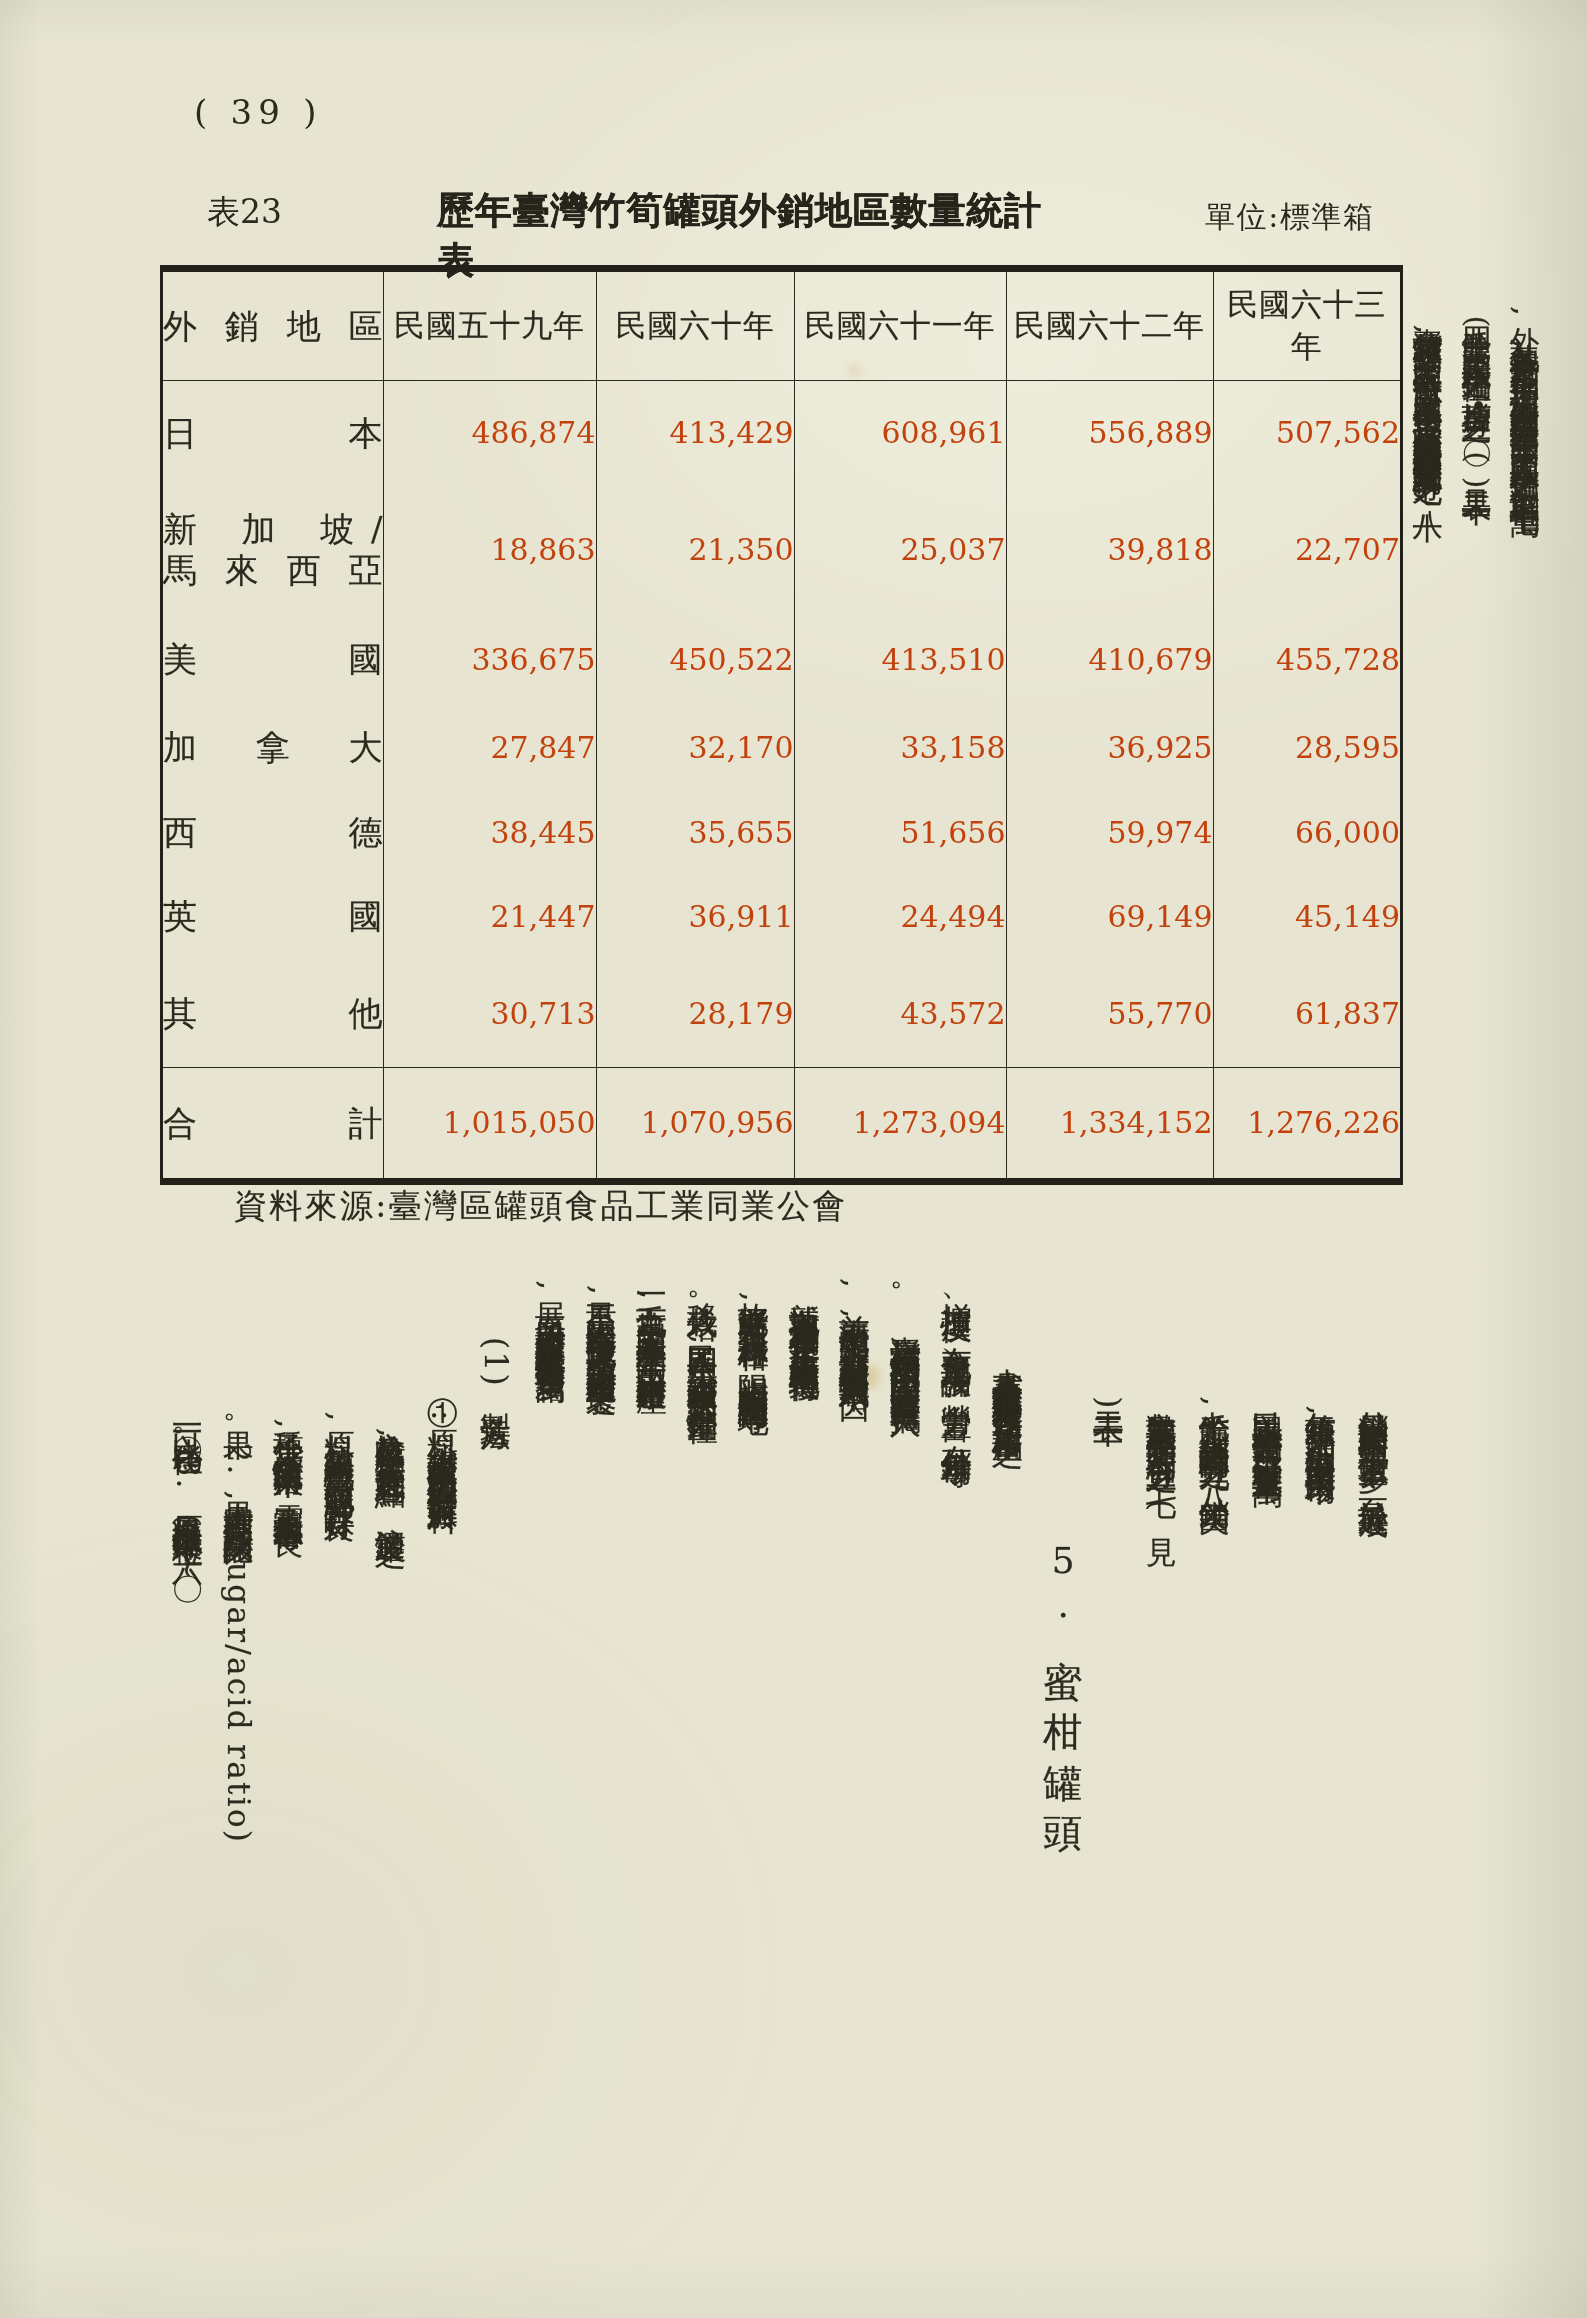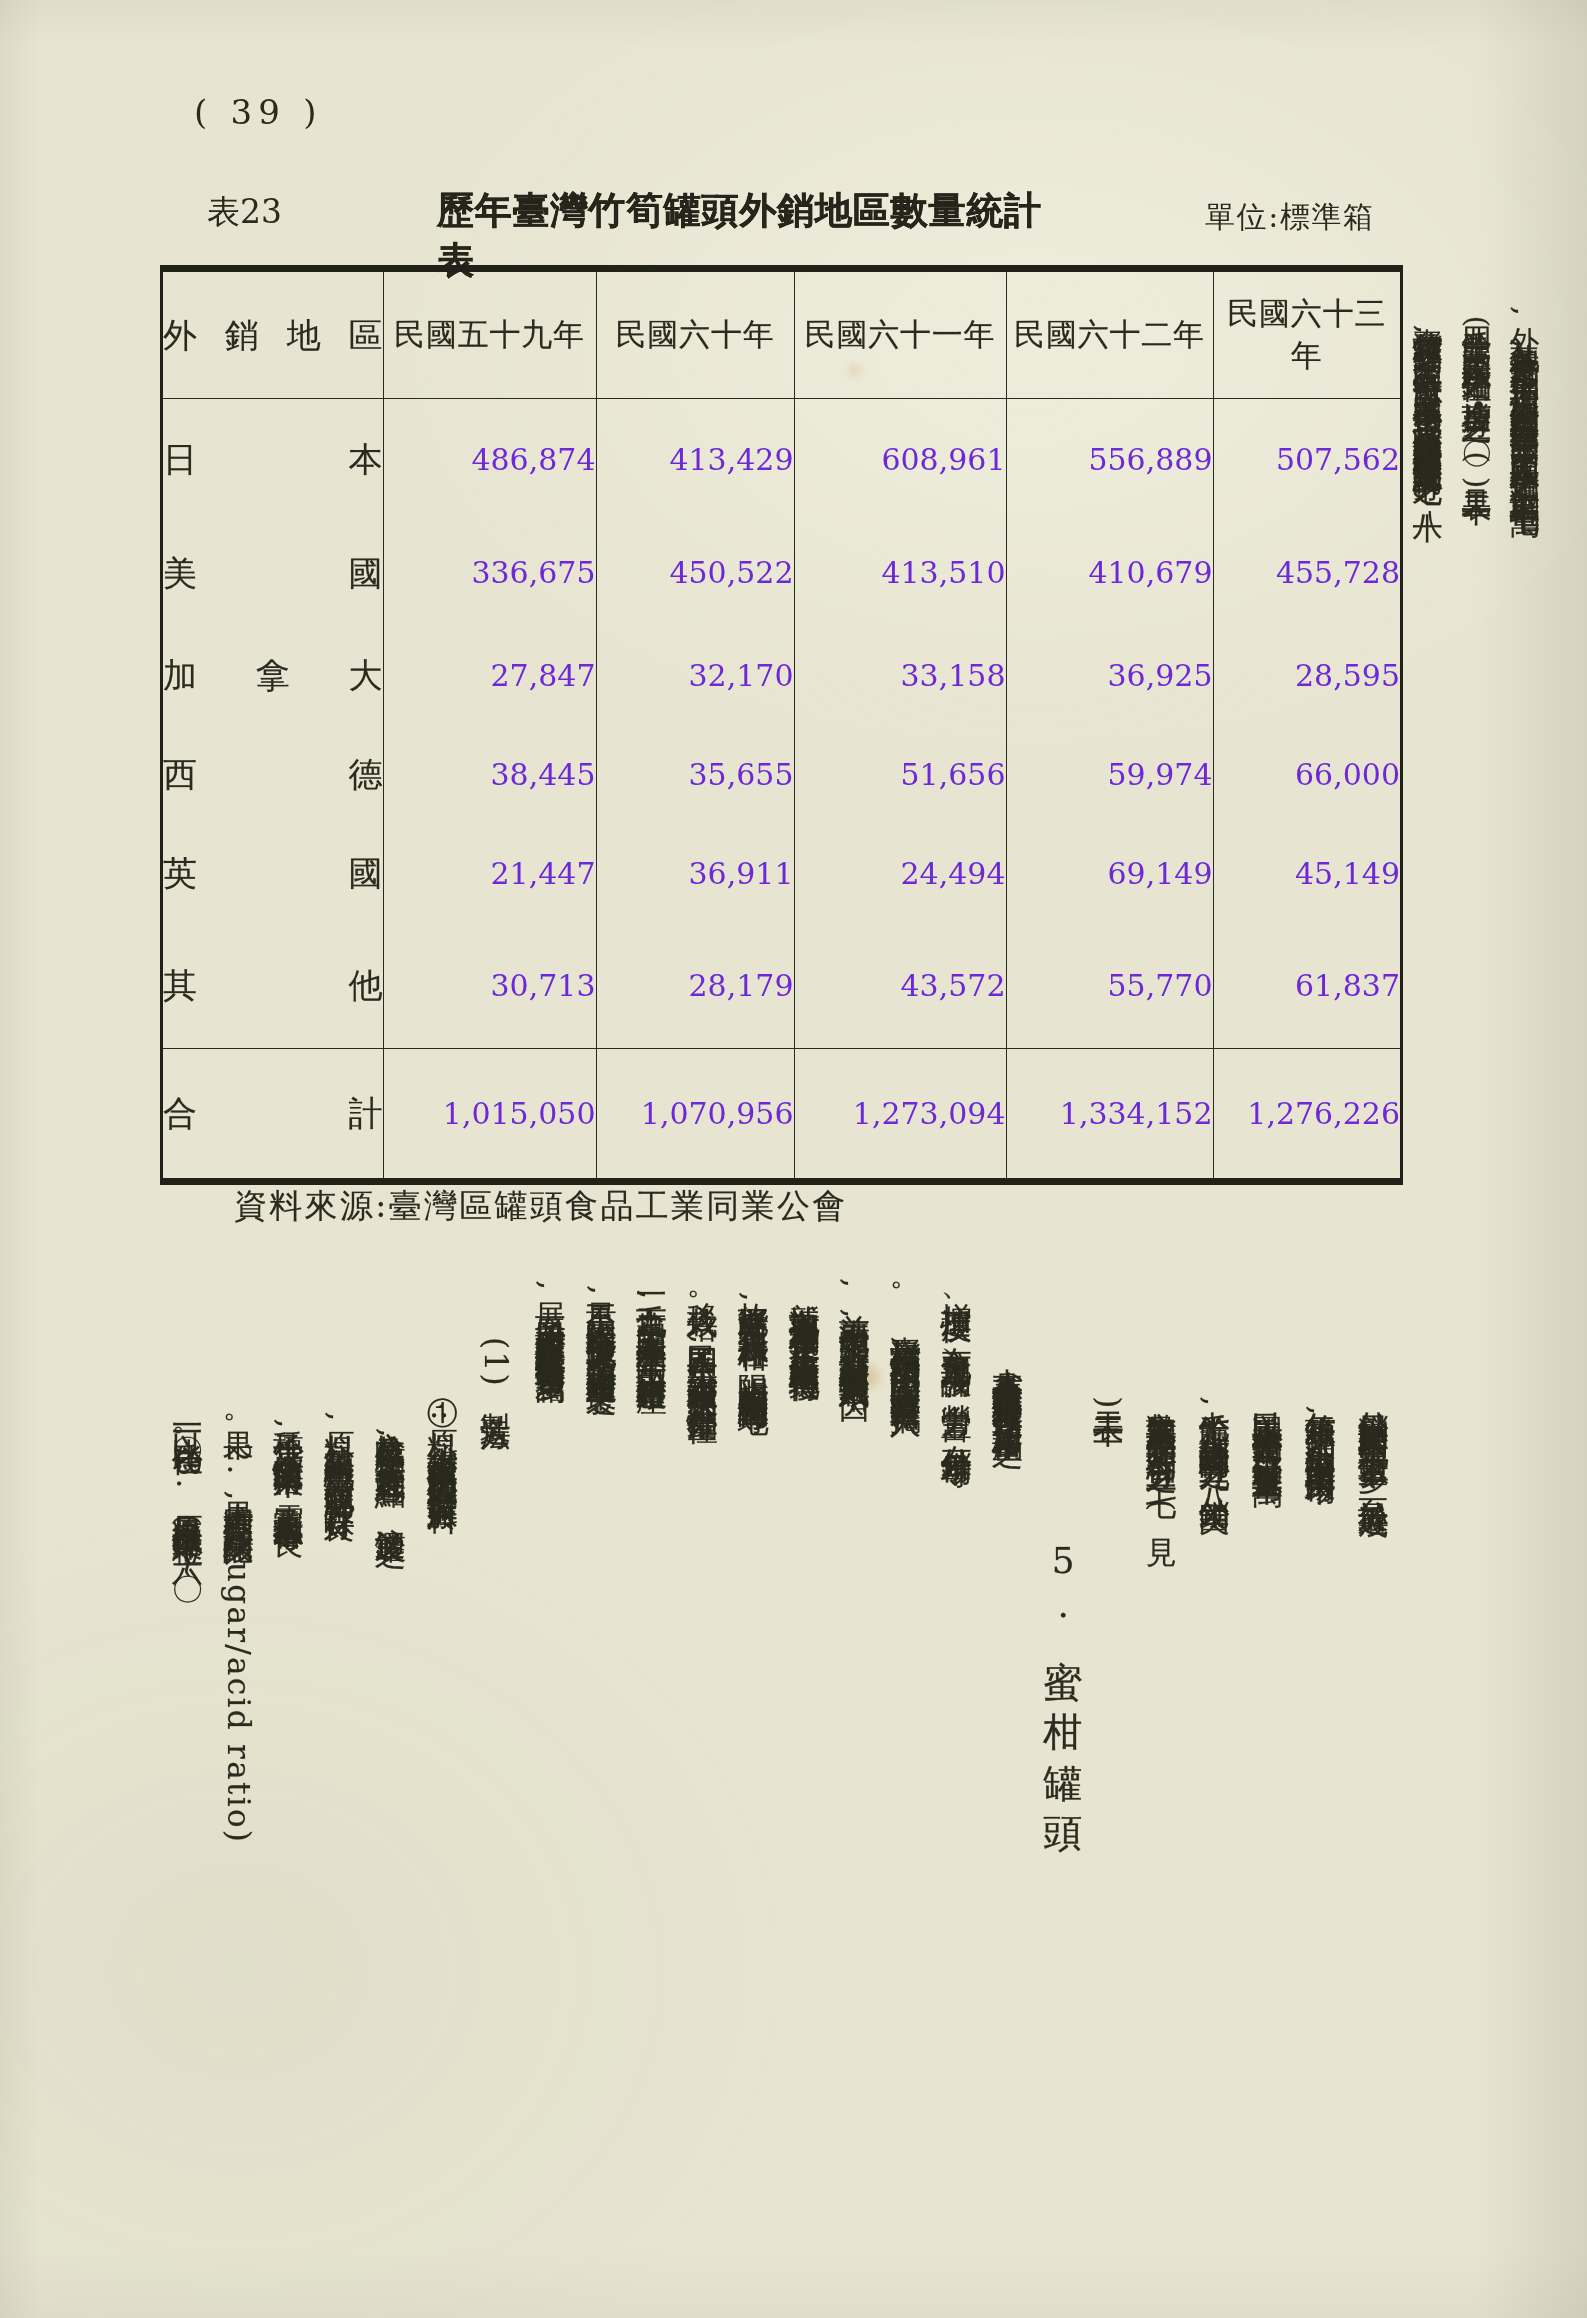--- a/index.html
+++ b/index.html
@@ -31,21 +31,21 @@
     border:3.9px solid #21211a;border-top-width:7px;border-bottom-width:7px;}
   table.xt{border-collapse:collapse;table-layout:fixed;width:100%;height:100%;}
   table.xt th,table.xt td{padding:0;vertical-align:middle;font-weight:normal;}
   .cY{border-left:1.6px solid #2a2a1f;}
   tr.head th{border-bottom:1.6px solid #2a2a1f;}
   tr.total td{border-top:1.6px solid #2a2a1f;}
   .rlabel{padding:0 25px;}
   .rline{font-size:34px;line-height:1.2;text-align:justify;text-align-last:justify;
     -webkit-text-stroke:0.3px rgba(42,42,31,.5);}
   .yhead{font-size:31px;text-align:center;letter-spacing:0.8px;-webkit-text-stroke:0.3px rgba(42,42,31,.5);}
-  .num{font-size:30px;text-align:right;padding-right:11px;font-family:"DejaVu Serif",serif;color:#6d28d9;}
+  .num{font-size:30px;text-align:right;padding-right:11px;font-family:"DejaVu Serif",serif;color:#c2410c;}
   .source{position:absolute;left:234px;top:1184px;font-size:33px;letter-spacing:2.3px;
     -webkit-text-stroke:0.3px rgba(42,42,31,.5);}
 
   .vcol{position:absolute;writing-mode:vertical-rl;text-orientation:mixed;
     font-size:31px;letter-spacing:2.3px;line-height:1.25;color:#2b2b20;
     -webkit-text-stroke:0.3px rgba(43,43,32,.55);}
   .vcol.margin{font-size:30px;}
   .heading .h-num{text-orientation:upright;font-size:36px;letter-spacing:3.1px;margin-block-end:12.5px;}
   .heading .h-title{font-size:39px;letter-spacing:53px;-webkit-text-stroke:0.5px rgba(43,43,32,.6);}
 </style>
@@ -85,20 +85,31 @@
   <tr style="height:81px">
     <td class="rlabel">
             <div class="rline">日 本</div>
           </td>
     <td class="num cY">486,874</td>
     <td class="num cY">413,429</td>
     <td class="num cY">608,961</td>
     <td class="num cY">556,889</td>
     <td class="num cY">507,562</td>
   </tr>
+  <tr style="height:101px">
+    <td class="rlabel">
+      <div class="rline">新 加 坡/</div>
+      <div class="rline">馬 來 西 亞</div>
+    </td>
+    <td class="num cY">18,863</td>
+    <td class="num cY">21,350</td>
+    <td class="num cY">25,037</td>
+    <td class="num cY">39,818</td>
+    <td class="num cY">22,707</td>
+  </tr>
   <tr style="height:70px">
     <td class="rlabel">
             <div class="rline">美 國</div>
           </td>
     <td class="num cY">336,675</td>
     <td class="num cY">450,522</td>
     <td class="num cY">413,510</td>
     <td class="num cY">410,679</td>
     <td class="num cY">455,728</td>
   </tr>

